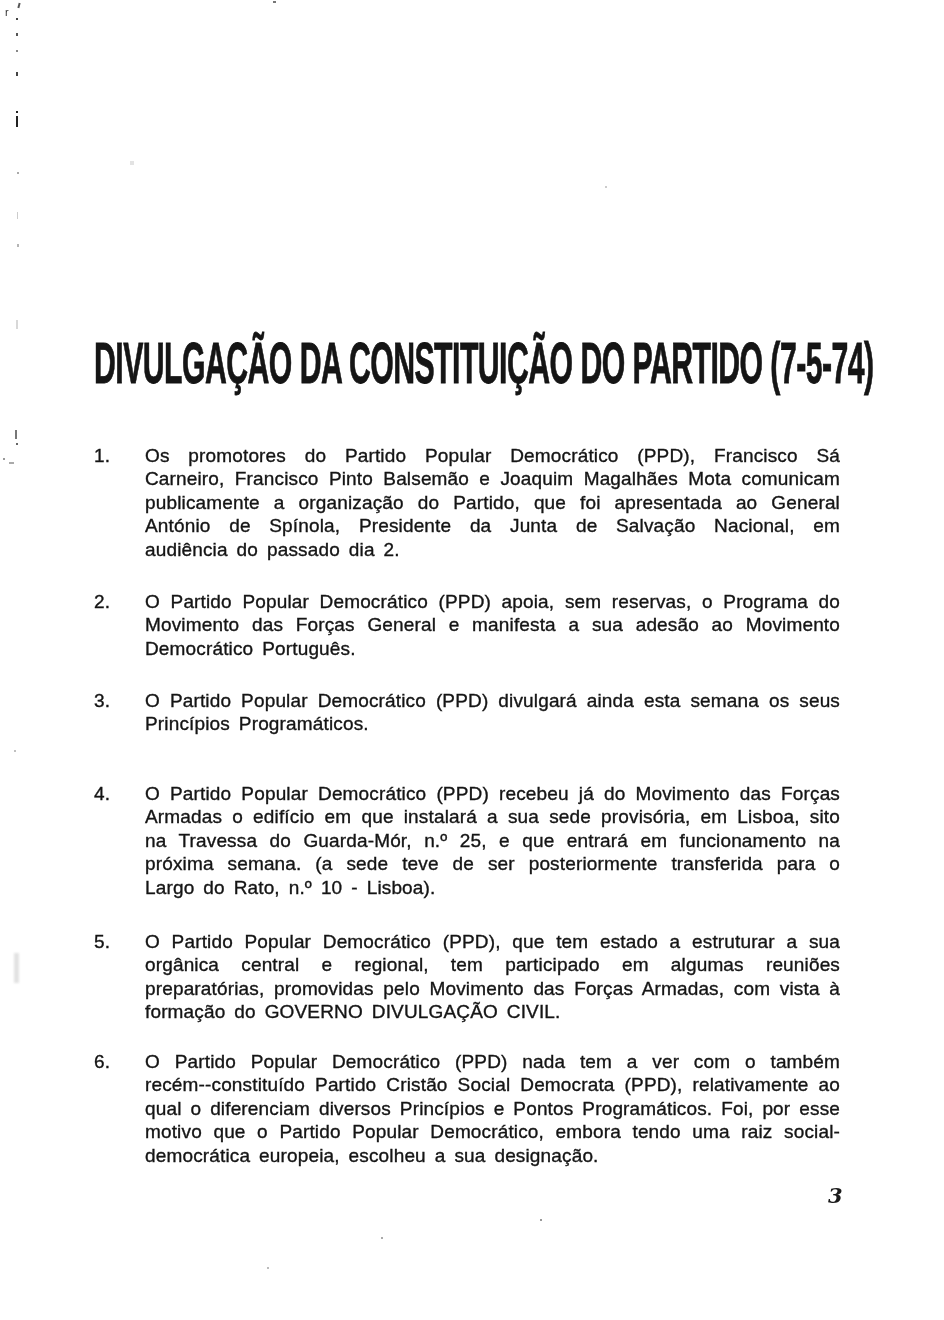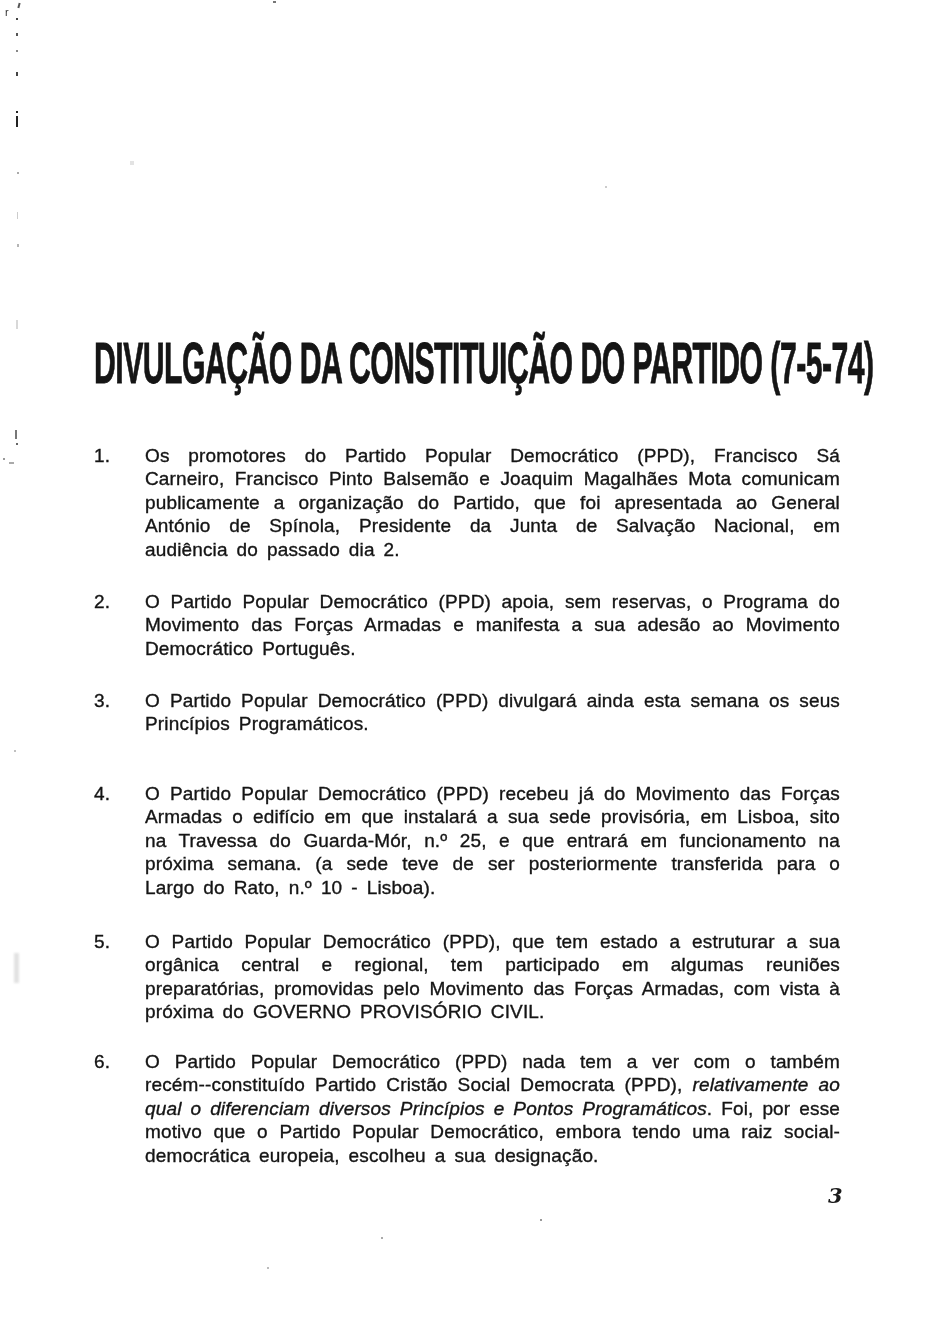--- a/index.html
+++ b/index.html
@@ -64,21 +64,20 @@
   .para .num {
     flex: none;
     width: 51px;
   }
   .para .text {
     margin: 0;
     flex: 1;
     text-align: justify;
   }
   .para .text .it {
-    font-style: italic;
   }
 
   
   .pagenum {
     position: absolute;
     left: 828px;
     top: 1183px;
     font-family: "DejaVu Serif", serif;
     font-style: italic;
     font-weight: 700;
@@ -145,33 +144,33 @@
 
   <h1 class="doc-title"><span class="doc-title-inner">DIVULGAÇÃO DA CONSTITUIÇÃO DO PARTIDO (7-5-74)</span></h1>
 
   <div class="paragraphs" id="paragraphs">
       <div class="para">
         <span class="num">1.</span>
         <p class="text"><span>Os promotores do Partido Popular Democrático (PPD), Francisco Sá Carneiro, Francisco Pinto Balsemão e Joaquim Magalhães Mota comunicam publicamente a organização do Partido, que foi apresentada ao General António de Spínola, Presidente da Junta de Salvação Nacional, em audiência do passado dia 2.</span></p>
       </div>
       <div class="para">
         <span class="num">2.</span>
-        <p class="text"><span>O Partido Popular Democrático (PPD) apoia, sem reservas, o Programa do Movimento das Forças Armadas e manifesta a sua adesão ao Movimento Democrático Português.</span></p>
+        <p class="text"><span>O Partido Popular Democrático (PPD) apoia, sem reservas, o Programa do Movimento das Forças General e manifesta a sua adesão ao Movimento Democrático Português.</span></p>
       </div>
       <div class="para">
         <span class="num">3.</span>
         <p class="text"><span>O Partido Popular Democrático (PPD) divulgará ainda esta semana os seus Princípios Programáticos.</span></p>
       </div>
       <div class="para">
         <span class="num">4.</span>
         <p class="text"><span>O Partido Popular Democrático (PPD) recebeu já do Movimento das Forças Armadas o edifício em que instalará a sua sede provisória, em Lisboa, sito na Travessa do Guarda-Mór, n.º 25, e que entrará em funcionamento na próxima semana. (a sede teve de ser posteriormente transferida para o Largo do Rato, n.º 10 - Lisboa).</span></p>
       </div>
       <div class="para">
         <span class="num">5.</span>
-        <p class="text"><span>O Partido Popular Democrático (PPD), que tem estado a estruturar a sua orgânica central e regional, tem participado em algumas reuniões preparatórias, promovidas pelo Movimento das Forças Armadas, com vista à próxima do GOVERNO PROVISÓRIO CIVIL.</span></p>
+        <p class="text"><span>O Partido Popular Democrático (PPD), que tem estado a estruturar a sua orgânica central e regional, tem participado em algumas reuniões preparatórias, promovidas pelo Movimento das Forças Armadas, com vista à formação do GOVERNO DIVULGAÇÃO CIVIL.</span></p>
       </div>
       <div class="para">
         <span class="num">6.</span>
         <p class="text"><span>O Partido Popular Democrático (PPD) nada tem a ver com o também recém--constituído Partido Cristão Social Democrata (PPD), </span><span class="it">relativamente ao qual o diferenciam diversos Princípios e Pontos Programáticos</span><span>. Foi, por esse motivo que o Partido Popular Democrático, embora tendo uma raiz social-democrática europeia, escolheu a sua designação.</span></p>
       </div>
     </div>
 
   <div class="pagenum">3</div>
 </div>
 

